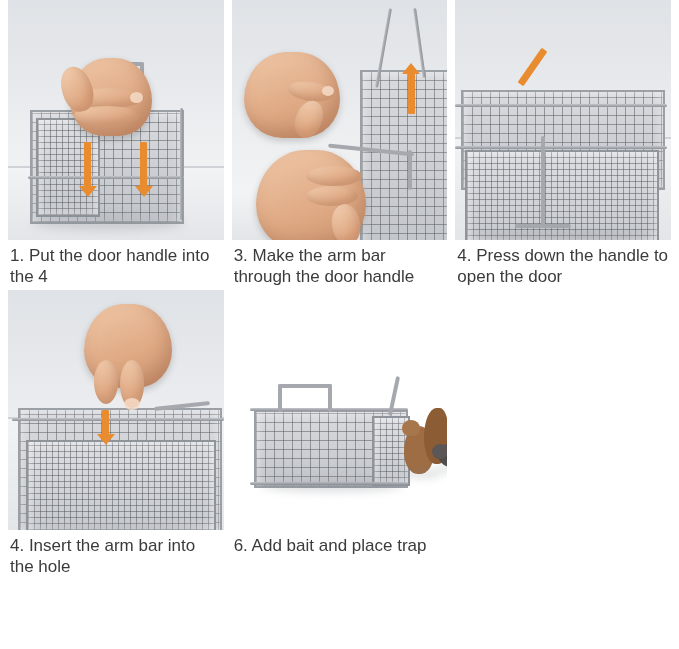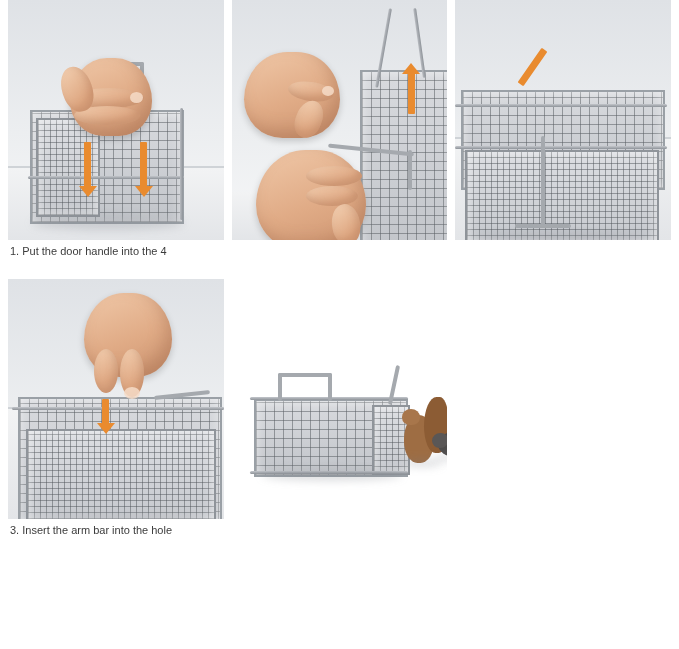--- a/index.html
+++ b/index.html
@@ -44,21 +44,21 @@
     flex-direction: column;
   }
   .photo {
     position: relative;
     width: 100%;
     height: 240px;
     overflow: hidden;
     background: #e9eaec;
   }
   .caption {
-    font-size: 11px;
+    font-size: 17px;
     color: #3b3b3b;
     line-height: 1.25;
     padding: 5px 2px 0 2px;
     min-height: 32px;
     font-family: "Liberation Sans", sans-serif;
   }
   .caption.indent2 {
     text-indent: 0;
   }
   .tipbar {
@@ -258,38 +258,40 @@
         <div class="thumb" style="left:64px; top:100px; width:26px; height:38px; transform:rotate(22deg);"></div>
         <div class="nail" style="left:90px; top:86px; width:12px; height:10px;"></div>
 
         <div class="hand" style="left:24px; top:150px; width:110px; height:100px;"></div>
         <div class="finger" style="left:74px; top:166px; width:56px; height:20px;"></div>
         <div class="finger" style="left:74px; top:186px; width:52px; height:20px;"></div>
         <div class="thumb" style="left:100px; top:204px; width:28px; height:40px; transform:rotate(-8deg);"></div>
 
         <div class="arrow up" style="left:176px; top:72px; height:42px;"></div>
       </div>
+      <div class="caption">3. Make the arm bar through the door handle</div>
     </div>
 
     <div class="cell">
       <div class="photo">
         <div class="bg-wall"></div>
         <div class="bg-table" style="height:42%;"></div>
         <div class="bg-tableline" style="bottom:42%;"></div>
 
         <div class="cage" style="left:6px; top:90px; width:200px; height:96px;"></div>
         <div class="cage fine" style="left:10px; top:150px; width:190px; height:90px; border-color:#8f949a;"></div>
         <div class="barh" style="left:0px; top:104px; width:212px;"></div>
         <div class="barh" style="left:0px; top:146px; width:212px;"></div>
         <div class="wire" style="left:86px; top:136px; width:4px; height:92px;"></div>
         <div class="wire" style="left:60px; top:224px; width:56px; height:4px;"></div>
         <div class="shadow" style="left:16px; top:232px; width:180px; height:12px;"></div>
 
         <div class="arrow diag" style="left:74px; top:46px; height:42px;"></div>
       </div>
+      <div class="caption indent2">4. Press down the handle to open the door</div>
     </div>
 
     <div class="cell">
       <div class="photo">
         <div class="bg-wall"></div>
         <div class="bg-table" style="height:46%;"></div>
         <div class="bg-tableline" style="bottom:46%;"></div>
 
         <div class="cage" style="left:10px; top:118px; width:200px; height:122px;"></div>
         <div class="cage fine" style="left:18px; top:150px; width:186px; height:88px; border-color:#8f949a;"></div>
@@ -297,21 +299,21 @@
         <div class="wire" style="left:146px; top:114px; width:56px; height:4px; transform:rotate(-6deg);"></div>
         <div class="shadow" style="left:20px; top:236px; width:180px; height:12px;"></div>
 
         <div class="hand" style="left:76px; top:14px; width:88px; height:84px;"></div>
         <div class="finger" style="left:86px; top:70px; width:24px; height:44px;"></div>
         <div class="finger" style="left:112px; top:70px; width:24px; height:48px;"></div>
         <div class="nail" style="left:116px; top:108px; width:16px; height:12px;"></div>
 
         <div class="arrow down" style="left:94px; top:120px; height:26px;"></div>
       </div>
-      <div class="caption">3. Insert the arm bar into the hole</div>
+      <div class="caption">4. Insert the arm bar into the hole</div>
     </div>
 
     <div class="cell">
       <div class="photo" style="background:#ffffff;">
         <div class="bg-wall" style="background:#ffffff;"></div>
 
         <div class="cage" style="left:22px; top:120px; width:150px; height:74px;"></div>
         <div class="cage fine" style="left:140px; top:126px; width:34px; height:66px; border-color:#8f949a;"></div>
         <div class="barh" style="left:18px; top:118px; width:158px;"></div>
         <div class="barh" style="left:18px; top:192px; width:158px;"></div>
@@ -324,18 +326,19 @@
         <div class="squirrel-body" style="left:172px; top:136px; width:30px; height:48px;"></div>
         <div class="squirrel-tail" style="left:192px; top:118px; width:24px; height:56px;"></div>
         <div class="squirrel-body" style="left:170px; top:130px; width:18px; height:16px; background:#a8764b;"></div>
         <div class="shadow" style="left:170px; top:180px; width:40px; height:8px;"></div>
 
         <div class="rat-body" style="left:206px; top:152px; width:36px; height:26px;"></div>
         <div class="rat-body" style="left:200px; top:154px; width:16px; height:15px; background:#5a5756;"></div>
 
         <div class="shadow" style="left:202px; top:175px; width:44px; height:7px;"></div>
       </div>
+      <div class="caption">6. Add bait and place trap</div>
     </div>
 
   </div>
 
 
 </div>
 
 </body></html>

